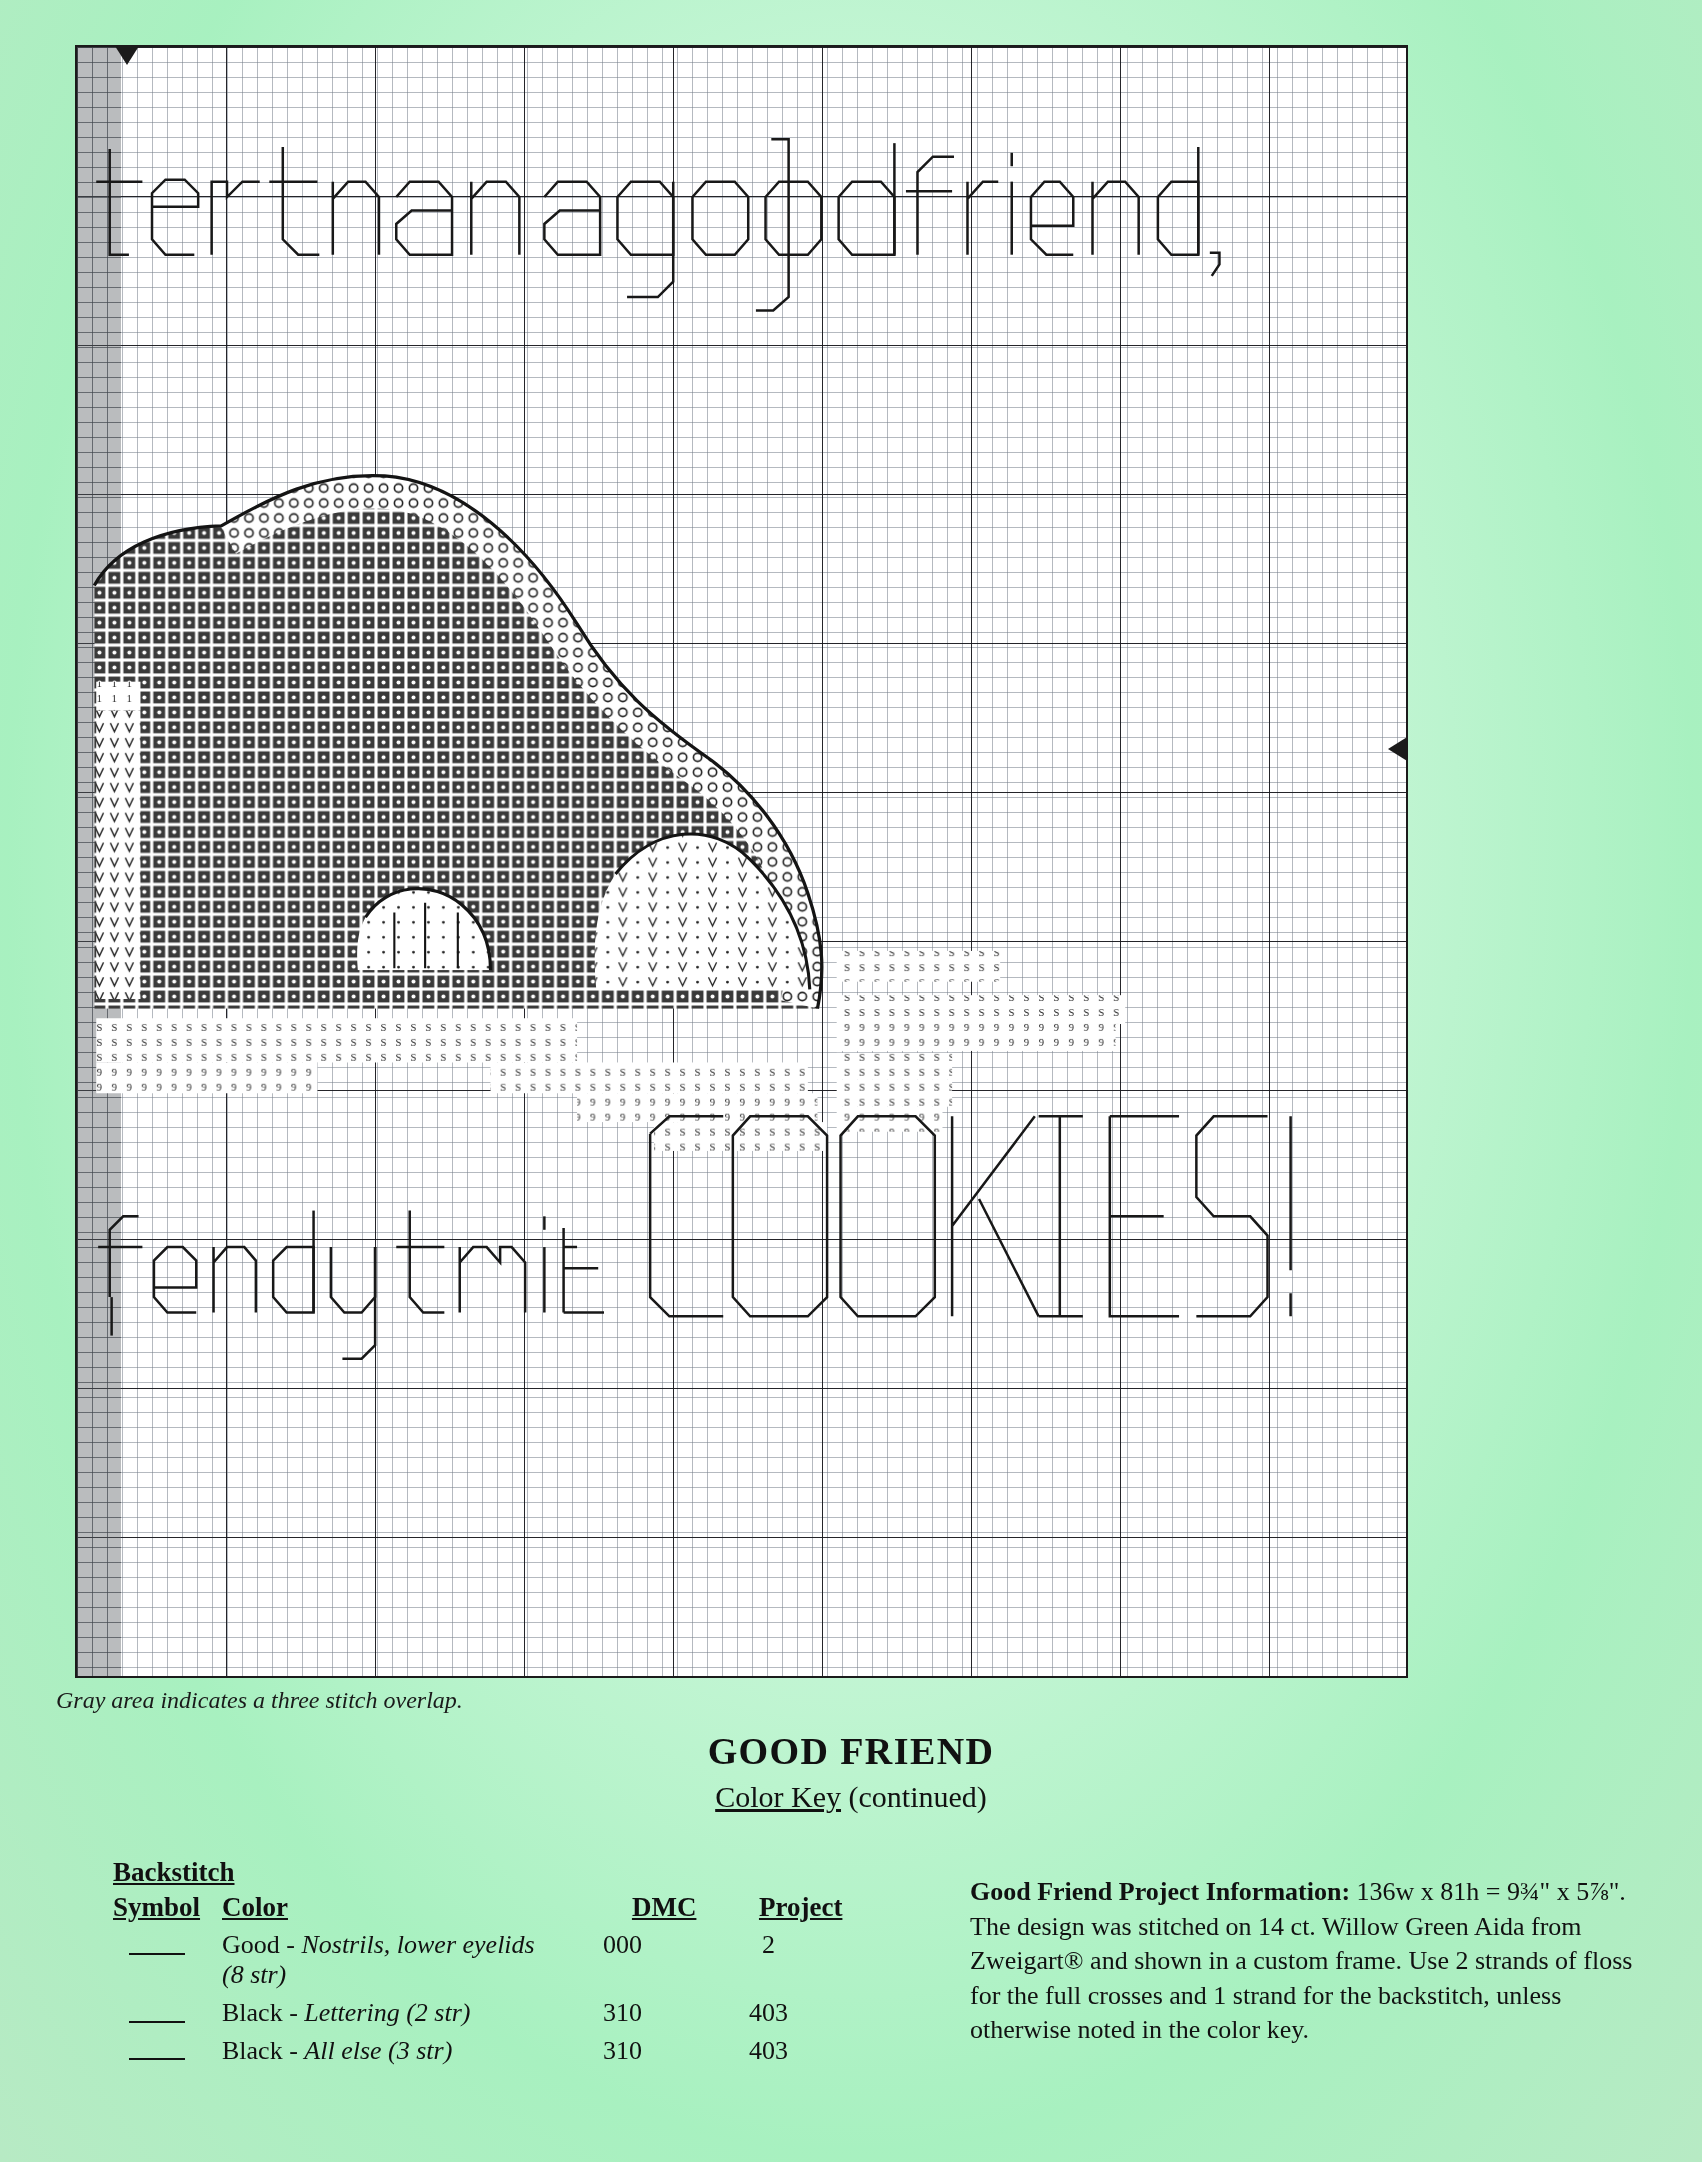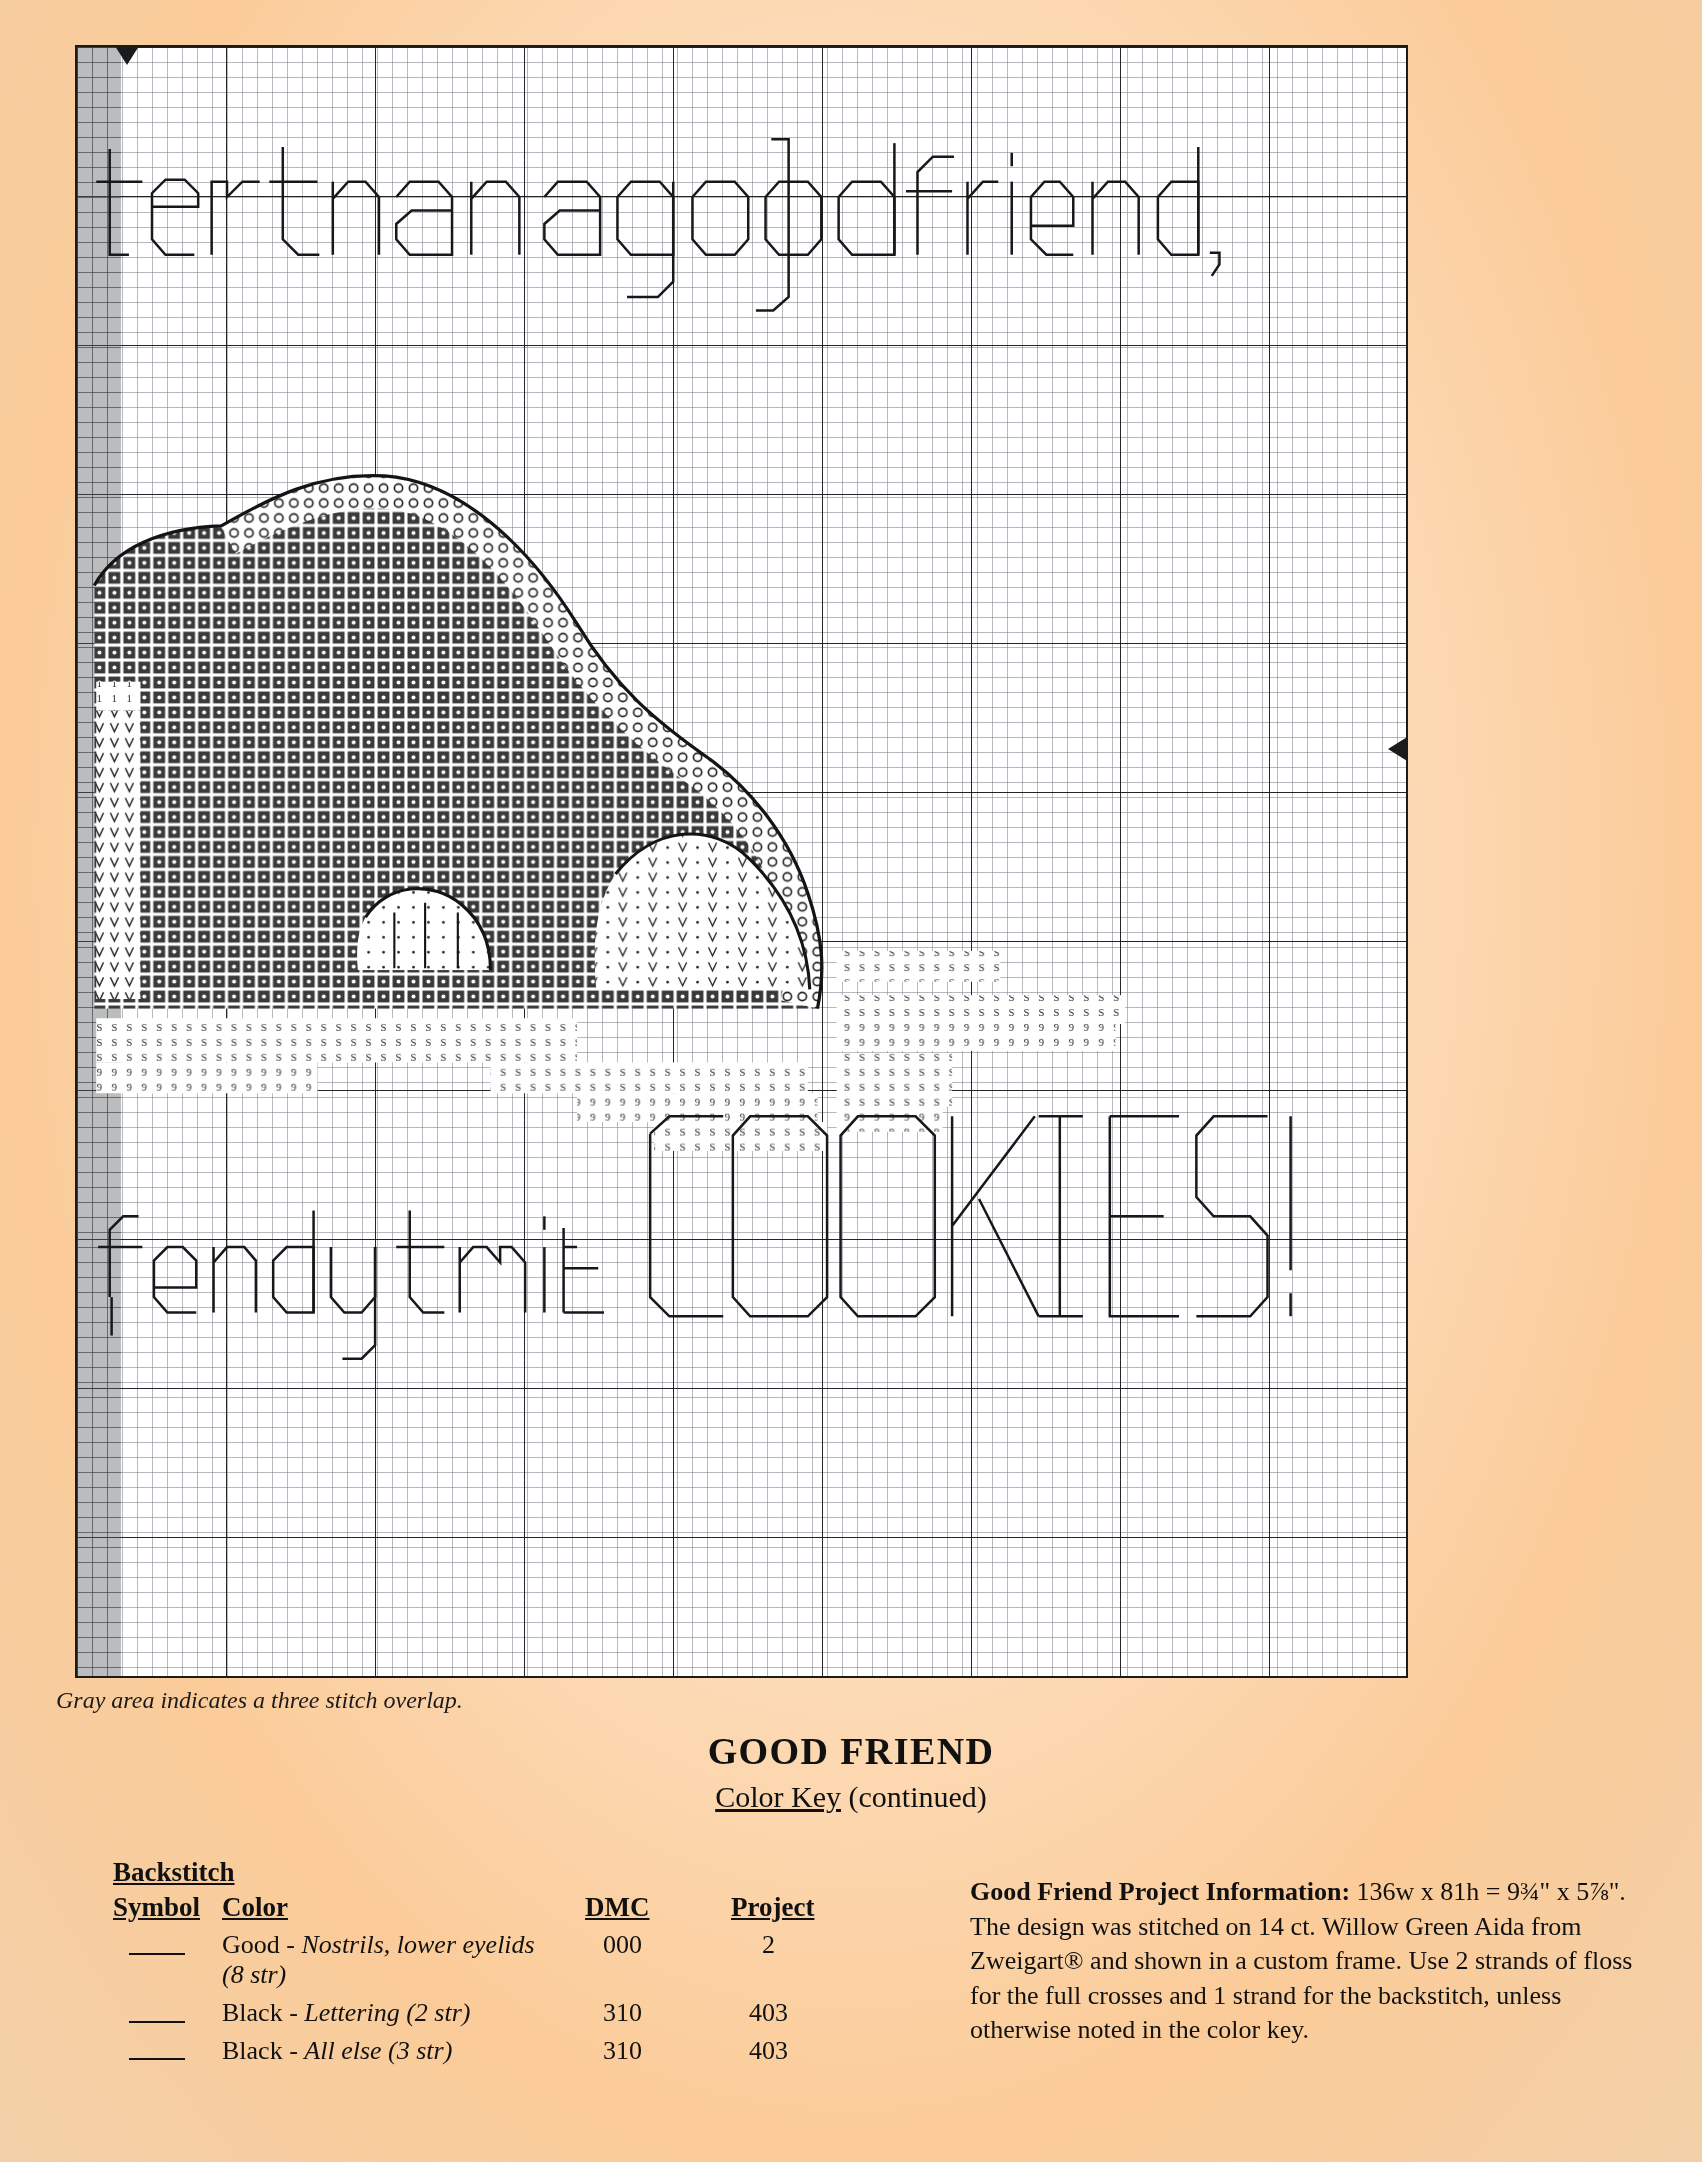--- a/index.html
+++ b/index.html
@@ -11,21 +11,21 @@
     width: 1702px;
     height: 2163px;
     position: relative;
     font-family: "Liberation Serif", serif;
     background: #f7f6f2;
     overflow: hidden;
   }
   .page {
     position: absolute;
     inset: 0;
-    background: #fdba74;
+    background: #86efac;
   }
   
   .page::before {
     content: "";
     position: absolute;
     inset: 0;
     background:
       radial-gradient(ellipse at 50% 40%, rgba(255,255,255,0.85) 0%, rgba(246,244,238,0.3) 70%, rgba(232,229,220,0.5) 100%);
     pointer-events: none;
   }
@@ -171,21 +171,21 @@
     font-size: 26px;
   }
   table.key-table th {
     font-weight: bold;
     text-decoration: underline;
     text-align: left;
     padding: 0 21px 3.8px 0;
     font-size: 27px;
   }
   table.key-table th.c-dmc, table.key-table th.c-anchor {
-    text-align: left;
+    text-align: right;
     padding-left: 25px;
     padding-right: 9.6px;
   }
   table.key-table td {
     padding: 3.8px 21px 3.8px 0;
     vertical-align: top;
   }
   td.c-sym {
     width: 88px;
     text-align: center;

